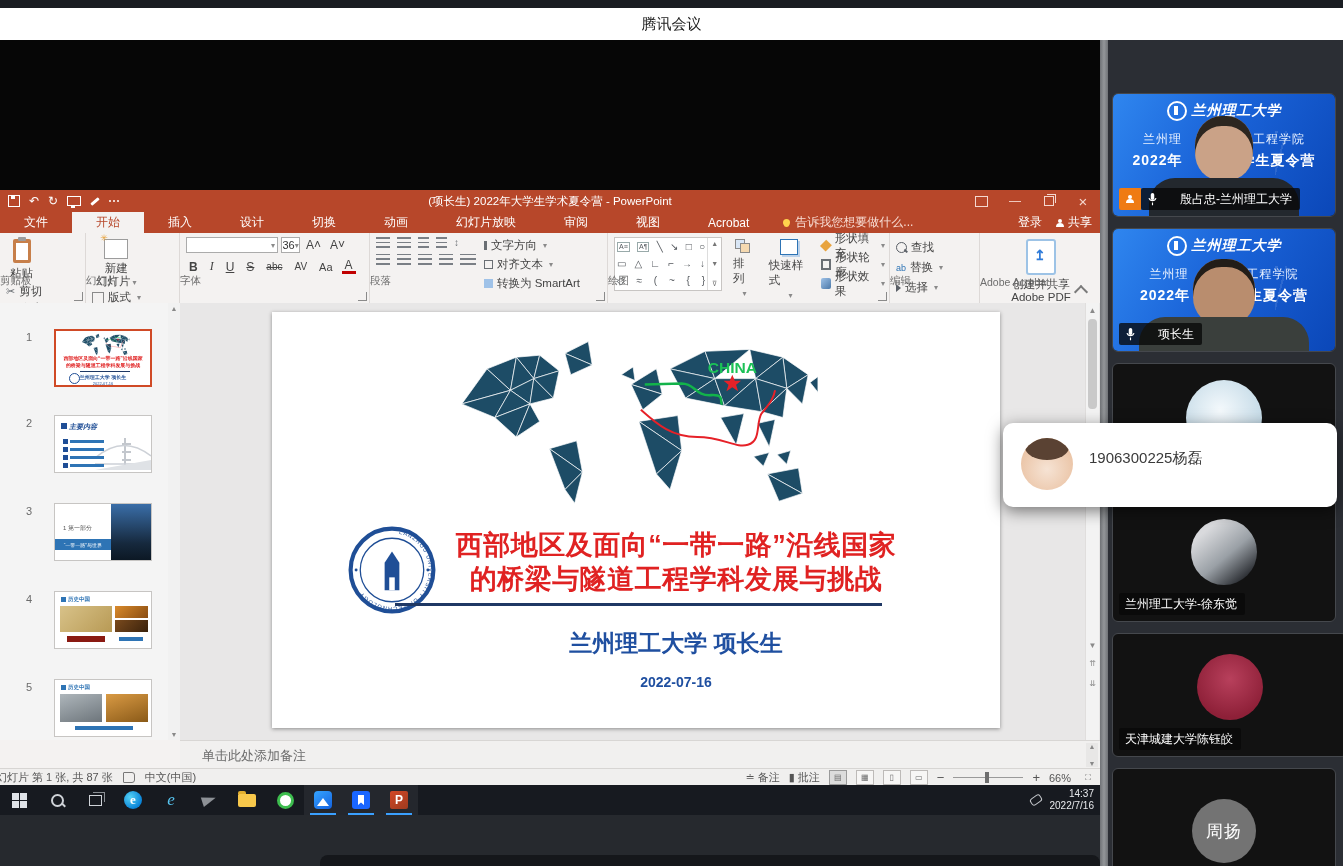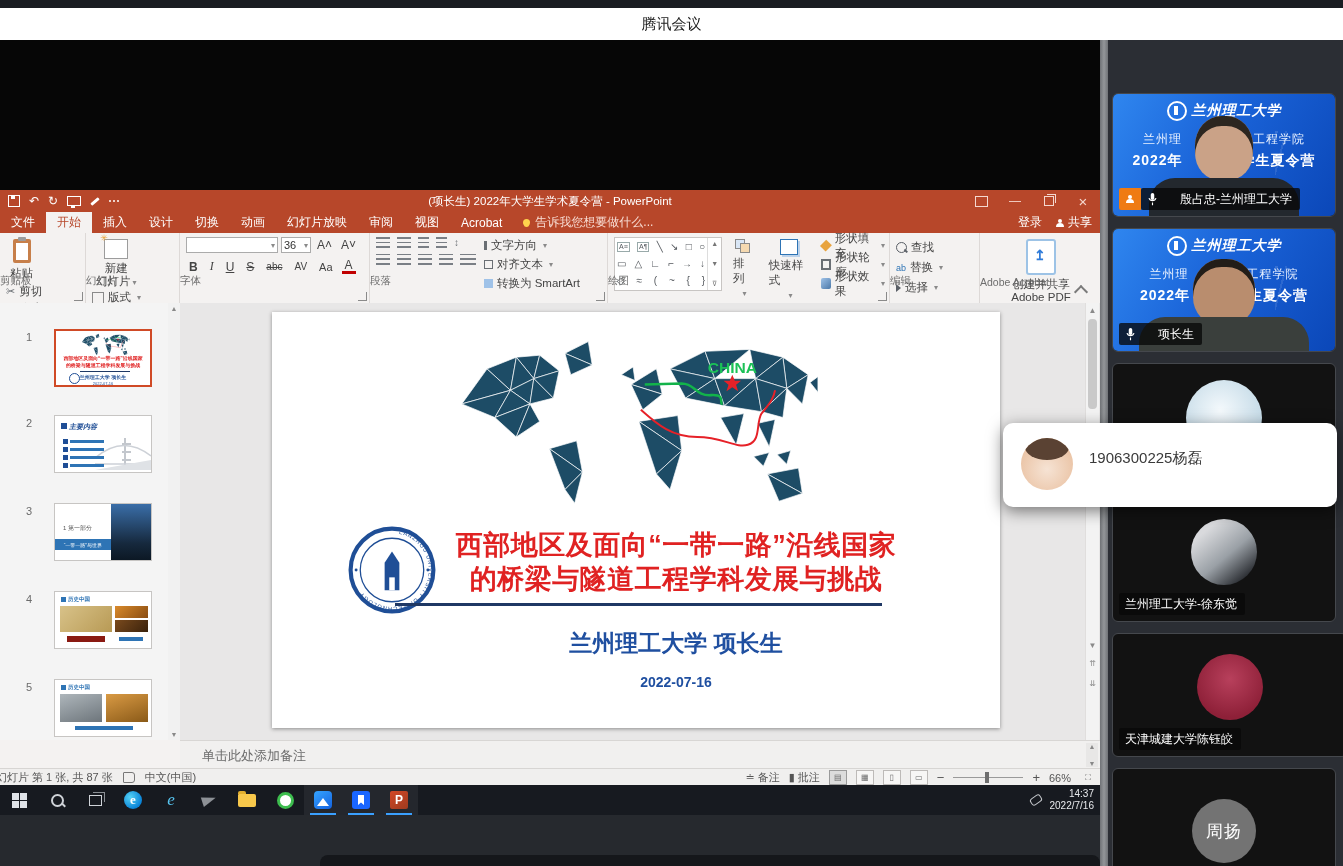--- a/index.html
+++ b/index.html
@@ -63,21 +63,21 @@
   .penq{width:10px;height:3px;background:#fff;transform:rotate(-40deg);border-radius:1px;}
   .dots3{display:flex;gap:2px;}.dots3 i{width:2px;height:2px;background:#fff;border-radius:50%;}
   .ppt-title{position:absolute;left:0;width:100%;text-align:center;font-size:11.5px;color:#fff;top:4px;}
   .winctl{position:absolute;right:0;top:0;height:22px;display:flex;align-items:center;gap:0;}
   .winctl .wb{width:34px;height:22px;display:flex;align-items:center;justify-content:center;color:#f5d8cf;font-size:12px;}
   .rbopt{width:11px;height:9px;border:1px solid #f5d8cf;position:relative;}
   .dblsq{width:8px;height:8px;border:1px solid #f5d8cf;position:relative;}
   .dblsq:after{content:"";position:absolute;left:2px;top:-3px;width:8px;height:8px;border:1px solid #f5d8cf;border-bottom:0;border-left:0;}
   .ppt-tabs{position:absolute;left:0;top:22px;width:1100px;height:21px;background:#b7472a;
      display:flex;align-items:stretch;color:#fff;font-size:12px;}
-  .ptab{padding:0 11px;display:flex;align-items:center;}
+  .ptab{padding:0 24px;display:flex;align-items:center;}
   .ptab.active{background:#f4f2f1;color:#b7472a;}
   .tellme{display:flex;align-items:center;gap:5px;padding:0 10px;color:#f8ddd4;}
   .bulb{width:7px;height:7px;border-radius:50%;background:#ffd34d;box-shadow:0 2px 0 -1px #ffd34d;}
   .tabs-right{position:absolute;right:8px;top:22px;height:21px;display:flex;align-items:center;gap:14px;color:#fff;font-size:12px;}
   .person-ic{width:8px;height:8px;position:relative;display:inline-block;}
   .person-ic:before{content:"";position:absolute;left:2px;top:0;width:4px;height:4px;border-radius:50%;background:#fff;}
   .person-ic:after{content:"";position:absolute;left:0;top:4px;width:8px;height:4px;border-radius:4px 4px 0 0;background:#fff;}
   
   .ribbon{position:absolute;left:0;top:43px;width:1100px;height:70px;background:#f4f2f1;
      border-bottom:1px solid #d2cfcd;display:flex;color:#444;}
@@ -383,21 +383,21 @@
             </span>
         </span>
         <span class="rglabel">幻灯片</span>
       </div>
 
       <div class="rgroup" style="width:190px;">
         <div style="display:flex;align-items:center;gap:3px;">
           <span class="combo" style="width:92px;">
               <span class="dd" style="margin-left:auto;">▾</span>
             </span>
-          <span class="combo" style="width:30px;justify-content:center;">
+          <span class="combo" style="width:19px;justify-content:center;">
               <span>36</span>
               <span class="dd" style="margin-left:auto;">▾</span>
             </span>
           <span class="fontbtn">A˄</span>
           <span class="fontbtn">A˅</span>
         </div>
         <div style="display:flex;align-items:center;gap:6px;margin-top:6px;">
           <span class="fontbtn" style="font-weight:bold;">B</span>
           <span class="fontbtn" style="font-style:italic;font-family:'Liberation Serif',serif;">I</span>
           <span class="fontbtn" style="text-decoration:underline;">U</span>

